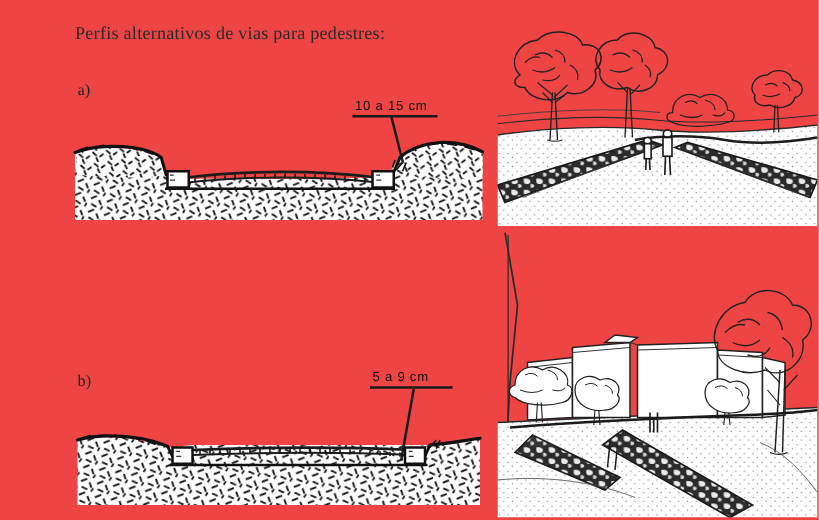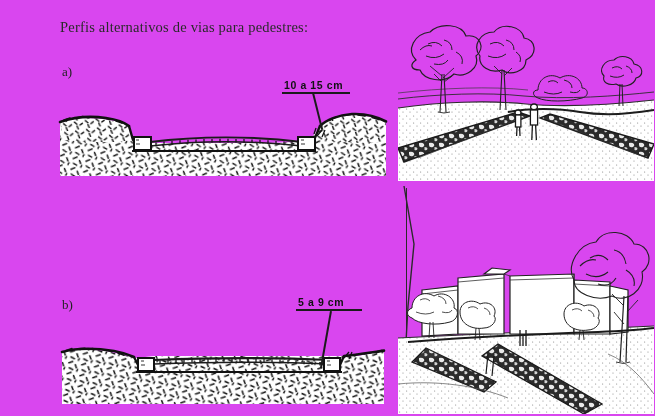--- a/index.html
+++ b/index.html
@@ -1,19 +1,19 @@
 <!DOCTYPE html>
 <html><head>
 <meta charset="utf-8">
 <style>
   html,body{margin:0;padding:0;background:#ffffff;}
   body{width:655px;height:416px;position:relative;overflow:hidden;
        font-family:"Liberation Serif", serif;color:#1a1a1a;
        -webkit-font-smoothing:none;}
-  #page{position:absolute;inset:0;background:#d946ef;}
+  #page{position:absolute;inset:0;background:#ef4444;}
 
   
   .title{position:absolute;left:60px;top:19px;font-size:14.5px;
          letter-spacing:.2px;color:#2a2a2a;white-space:nowrap;}
 
   
   .panel-letter{position:absolute;font-size:13px;color:#222;}
   #letter-a{left:62px;top:64px;}
   #letter-b{left:62px;top:297px;}
 
@@ -21,21 +21,21 @@
   .fig{position:absolute;}
   #sec-a{left:58px;top:96px;width:330px;height:82px;}
   #sec-b{left:58px;top:336px;width:330px;height:72px;}
   #persp-a{left:398px;top:16px;width:256px;height:165px;}
   #persp-b{left:398px;top:186px;width:256px;height:228px;}
 
   .fig svg{display:block;width:100%;height:100%;}
 
   
   .callout{position:absolute;}
-  .callout .txt{font-size:10.5px;font-weight:700;letter-spacing:.6px;
+  .callout .txt{font-size:10.5px;font-weight:400;letter-spacing:.6px;
                 font-family:"Liberation Sans", sans-serif;
                 color:#111;white-space:nowrap;padding:0 2px 1px 2px;}
   .callout .rule{height:1.6px;background:#1b1b1b;width:100%;}
   #callout-a{left:282px;top:79px;width:68px;}
   #callout-b{left:296px;top:296px;width:66px;}
 
   .leader{position:absolute;background:#1b1b1b;transform-origin:0 0;}
 
   
   #divider{position:absolute;left:406px;top:188px;width:1.3px;height:224px;

